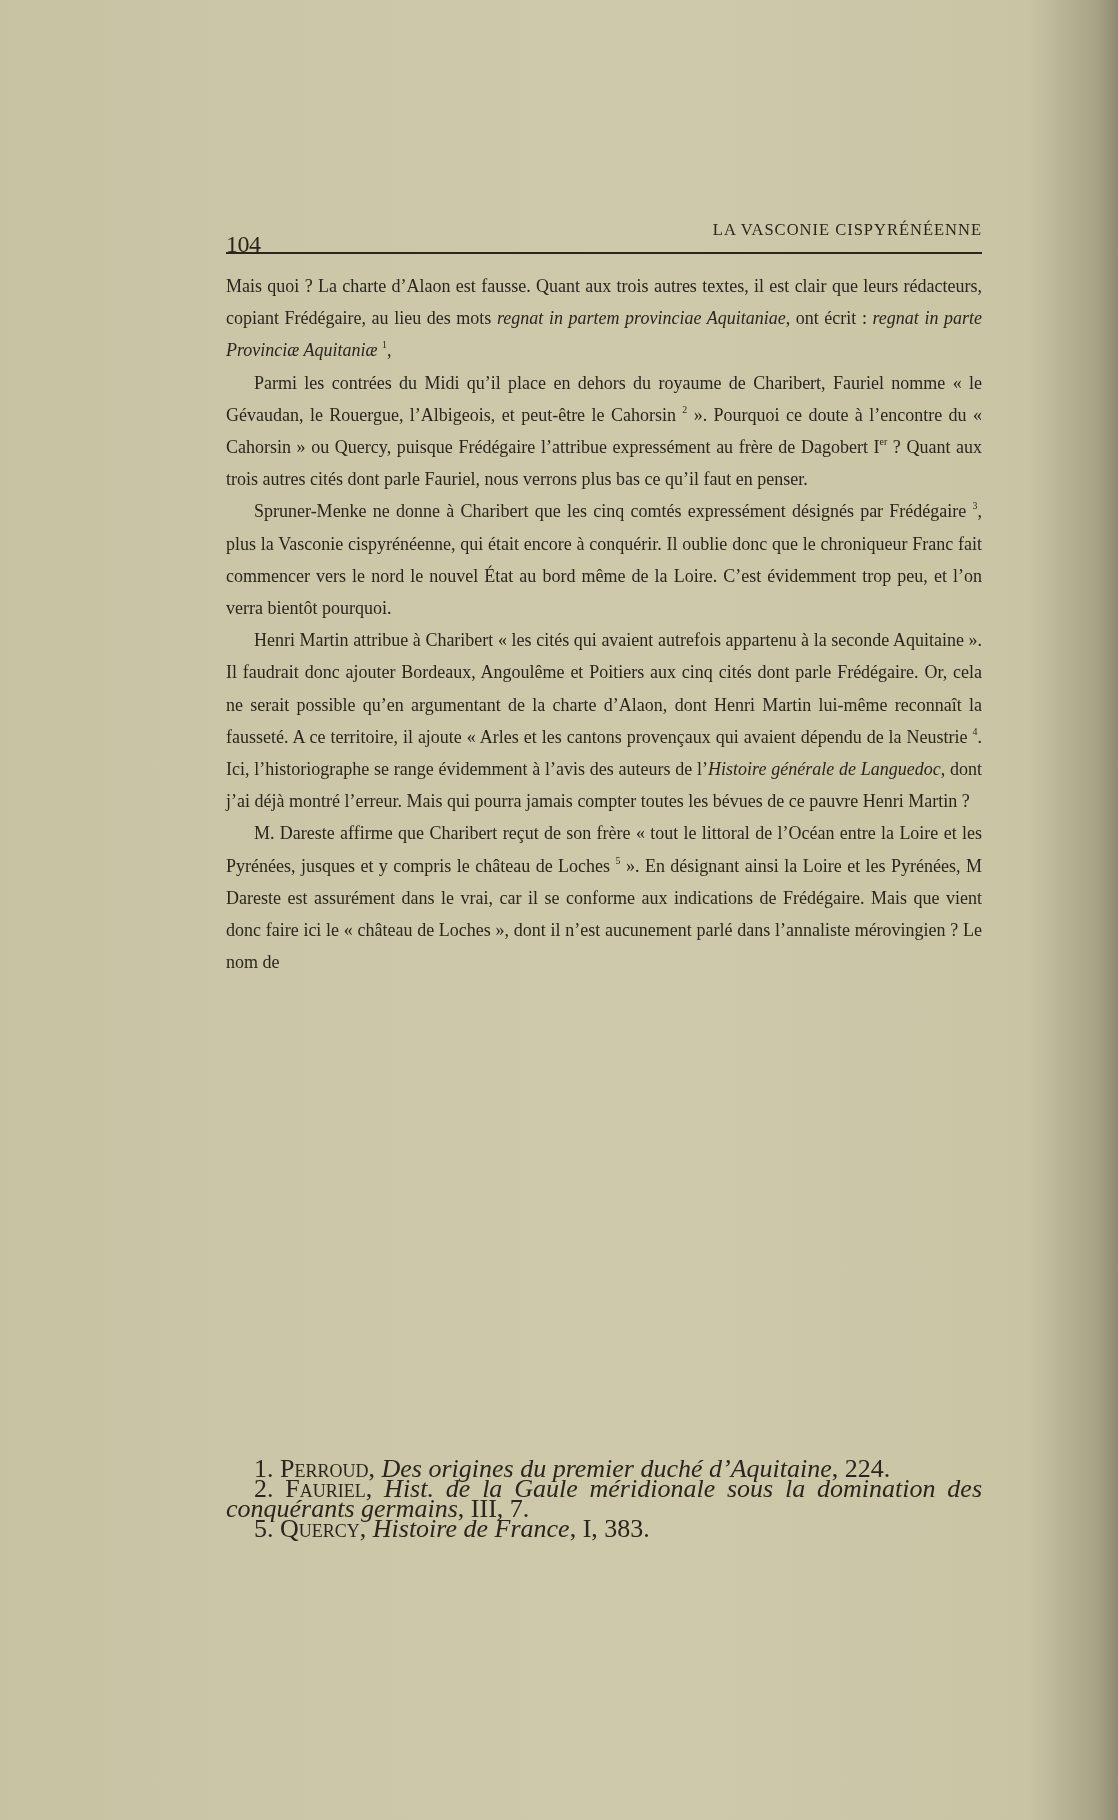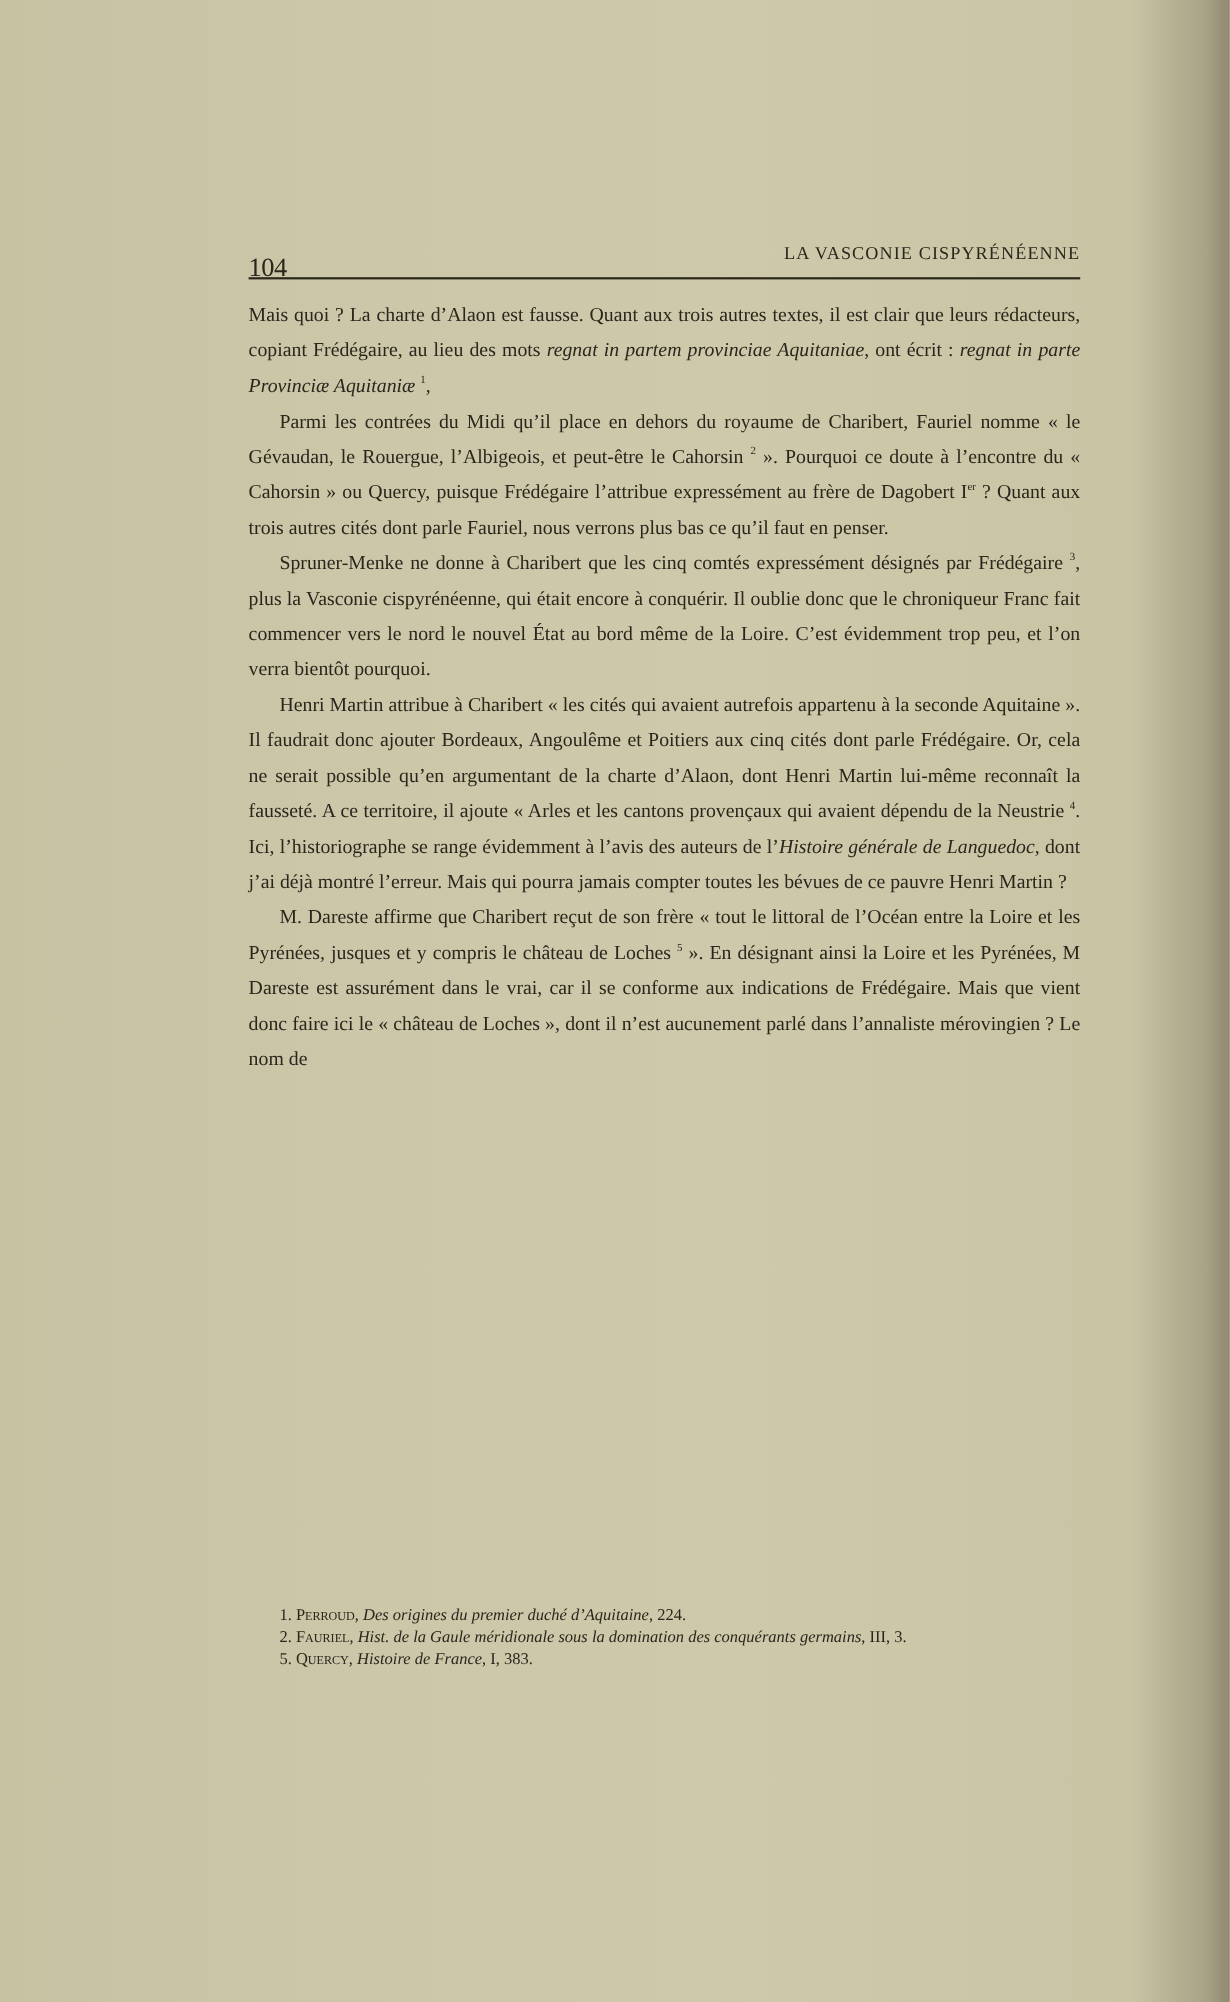--- a/index.html
+++ b/index.html
@@ -15,21 +15,21 @@
     .header { position: relative; height: 34px; }
     .page-no { position: absolute; left: 0; top: 19px; font-size: 24px; letter-spacing: -0.5px; }
     .running-title { position: absolute; left: 0; right: 0; top: 8px; text-align: right; font-size: 16.5px; letter-spacing: 1px; text-transform: uppercase; }
     .rule { position: absolute; left: 0; right: 0; top: 40px; height: 2px; background: #2a261c; }
     .body-text { position: absolute; top: 58px; left: 0; width: 756px; font-size: 18px; line-height: 32.2px; text-align: justify; hyphens: manual; }
     .body-text p { margin: 0; text-indent: 0; }
     .body-text p.indent { text-indent: 28px; }
     .body-text i, .footnotes i { font-style: italic; }
     sup { font-size: 0.55em; vertical-align: 0.8em; line-height: 0; }
     .sc { font-variant: small-caps; }
-    .footnotes { position: absolute; top: 1247px; left: 0; width: 756px; font-size: 15px; line-height: 20px; text-align: justify; }
+    .footnotes { position: absolute; top: 1247px; left: 0; width: 756px; font-size: 26px; line-height: 20px; text-align: justify; }
     .footnotes .fn { padding-left: 28px; text-indent: 0; }
   </style>
 </head>
 <body>
 
 <div class="page">
   <div class="header">
     <span class="page-no">104</span>
     <span class="running-title">LA VASCONIE CISPYRÉNÉENNE</span>
     <div class="rule"></div>
@@ -38,16 +38,16 @@
   <div class="body-text" id="body-text">
       <p class=""><span>Mais quoi ? La charte d’Alaon est fausse. Quant aux trois autres textes, il est clair que leurs rédacteurs, copiant Frédégaire, au lieu des mots </span><i>regnat in partem provinciae Aquitaniae</i><span>, ont écrit : </span><i>regnat in parte Provinciæ Aquitaniæ</i><span> </span><sup>1</sup><span>,</span></p>
       <p class="indent"><span>Parmi les contrées du Midi qu’il place en dehors du royaume de Charibert, Fauriel nomme « le Gévaudan, le Rouergue, l’Albigeois, et peut-être le Cahorsin </span><sup>2</sup><span> ». Pourquoi ce doute à l’encontre du « Cahorsin » ou Quercy, puisque Frédégaire l’attribue expressément au frère de Dagobert I</span><sup>er</sup><span> ? Quant aux trois autres cités dont parle Fauriel, nous verrons plus bas ce qu’il faut en penser.</span></p>
       <p class="indent"><span>Spruner-Menke ne donne à Charibert que les cinq comtés expressément désignés par Frédégaire </span><sup>3</sup><span>, plus la Vasconie cispyrénéenne, qui était encore à conquérir. Il oublie donc que le chroniqueur Franc fait commencer vers le nord le nouvel État au bord même de la Loire. C’est évidemment trop peu, et l’on verra bientôt pourquoi.</span></p>
       <p class="indent"><span>Henri Martin attribue à Charibert « les cités qui avaient autrefois appartenu à la seconde Aquitaine ». Il faudrait donc ajouter Bordeaux, Angoulême et Poitiers aux cinq cités dont parle Frédégaire. Or, cela ne serait possible qu’en argumentant de la charte d’Alaon, dont Henri Martin lui-même reconnaît la fausseté. A ce territoire, il ajoute « Arles et les cantons provençaux qui avaient dépendu de la Neustrie </span><sup>4</sup><span>. Ici, l’historiographe se range évidemment à l’avis des auteurs de l’</span><i>Histoire générale de Languedoc</i><span>, dont j’ai déjà montré l’erreur. Mais qui pourra jamais compter toutes les bévues de ce pauvre Henri Martin ?</span></p>
       <p class="indent"><span>M. Dareste affirme que Charibert reçut de son frère « tout le littoral de l’Océan entre la Loire et les Pyrénées, jusques et y compris le château de Loches </span><sup>5</sup><span> ». En désignant ainsi la Loire et les Pyrénées, M Dareste est assurément dans le vrai, car il se conforme aux indications de Frédégaire. Mais que vient donc faire ici le « château de Loches », dont il n’est aucunement parlé dans l’annaliste mérovingien ? Le nom de</span></p>
     </div>
 
   <div class="footnotes" id="footnotes">
       <div class="fn" style="text-indent: 28px; padding-left: 0px;"><span>1. </span><span class="sc">Perroud</span><span>, </span><i>Des origines du premier duché d’Aquitaine</i><span>, 224.</span></div>
-      <div class="fn" style="text-indent: 28px; padding-left: 0px;"><span>2. </span><span class="sc">Fauriel</span><span>, </span><i>Hist. de la Gaule méridionale sous la domination des conquérants germains</i><span>, III, 3.</span></div>
+      <div class="fn" style="text-indent: 28px; padding-left: 0px;"><span>2. </span><span class="sc">Fauriel</span><span>, </span><i>Hist. de la Gaule méridionale sous la domination des conquérants germains</i><span>, III, 7.</span></div>
       <div class="fn" style="text-indent: 28px; padding-left: 0px;"><span>5. </span><span class="sc">Quercy</span><span>, </span><i>Histoire de France</i><span>, I, 383.</span></div>
     </div>
 </div>
 
 </body></html>

